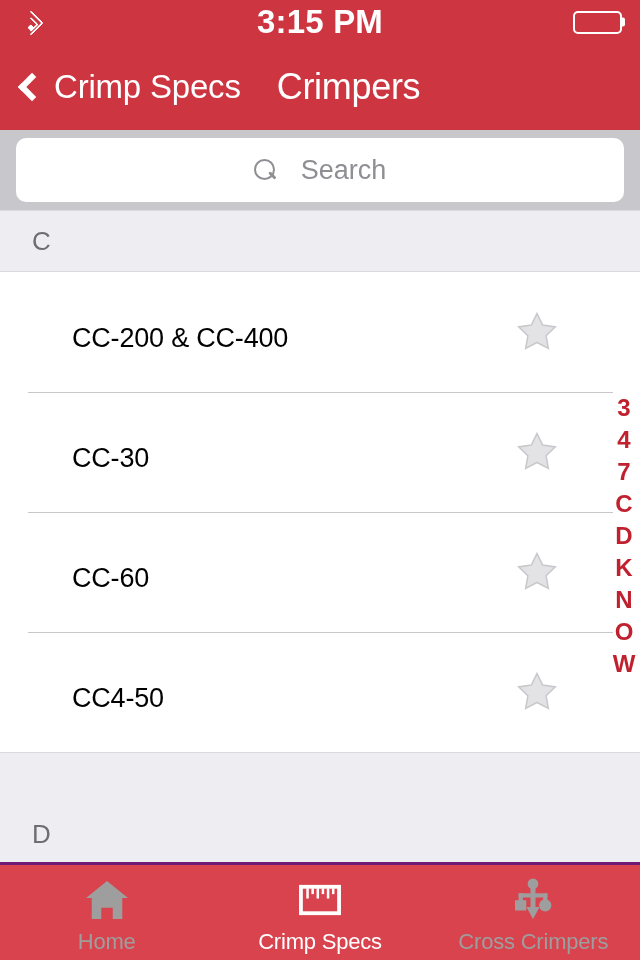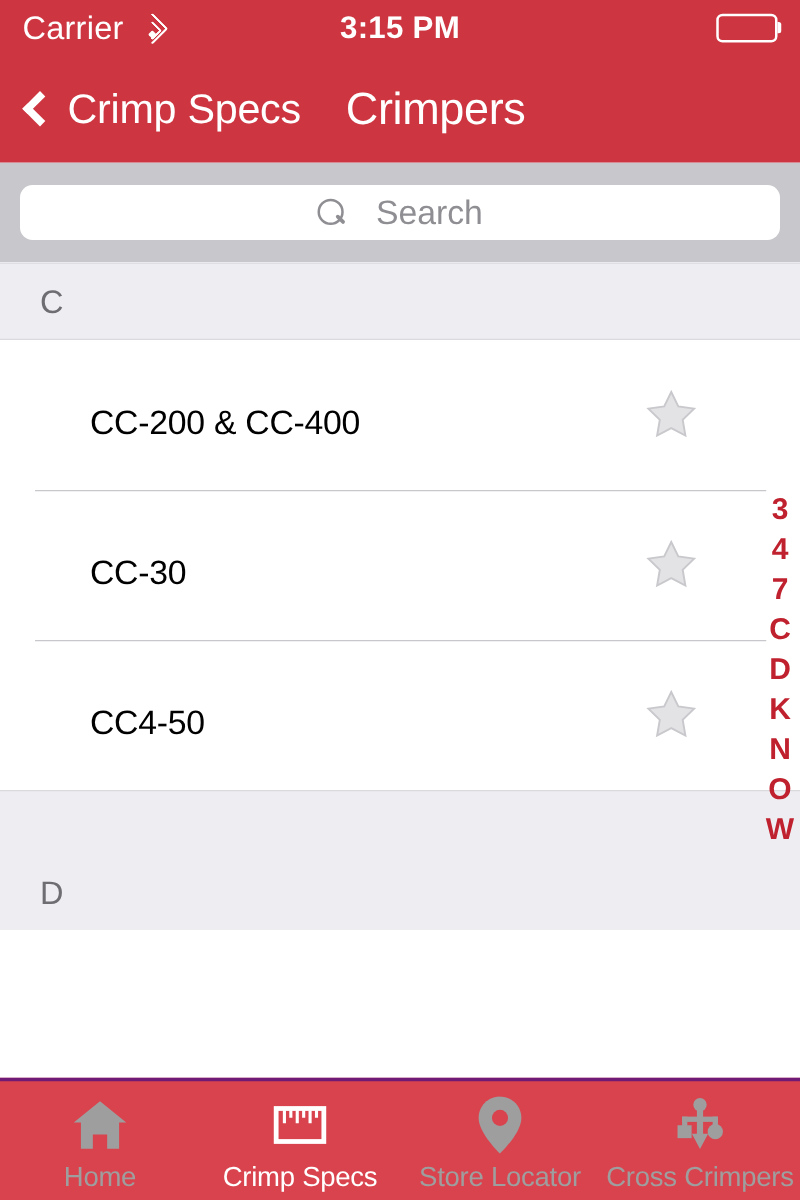--- a/index.html
+++ b/index.html
@@ -23,21 +23,21 @@
   .wifi-ico { width:26px; height:20px; position:relative; display:block; }
   .wifi-ico i {
     position:absolute; left:50%; transform:translateX(-50%) rotate(45deg);
     border:2.5px solid #fff; border-left:none; border-bottom:none; border-radius:2px;
   }
   .wifi-ico i.a { width:18px; height:18px; top:2px; }
   .wifi-ico i.b { width:11px; height:11px; top:7px; }
   .wifi-ico i.c { width:4.5px; height:4.5px; top:12.5px; background:#fff; border-radius:1px; }
   .sb-time {
     position:absolute; left:0; right:0; text-align:center;
-    font-size:25px; font-weight:700; letter-spacing:.2px; pointer-events:none;
+    font-size:33px; font-weight:700; letter-spacing:.2px; pointer-events:none;
   }
   .sb-right { margin-left:auto; display:flex; align-items:center; }
   .batt { width:49px; height:23px; border:2px solid #fff; border-radius:5px; position:relative; }
   .batt::after {
     content:""; position:absolute; right:-5px; top:50%; transform:translateY(-50%);
     width:3px; height:9px; background:#fff; border-radius:0 2px 2px 0;
   }
 
   
   .navbar {
@@ -51,21 +51,21 @@
   }
   .back-label { font-size:33px; font-weight:400; letter-spacing:-.2px; }
   .nav-title { font-size:36px; font-weight:400; margin-left:36px; letter-spacing:-.3px; }
 
   
   .searchwrap {
     background:#c8c7cc; flex:0 0 80px; display:flex; align-items:center;
     padding:0 16px;
   }
   .searchbox {
-    width:100%; height:44px; background:#fff; border-radius:10px;
+    width:100%; height:64px; background:#fff; border-radius:10px;
     display:flex; align-items:center; justify-content:center; gap:24px; cursor:text;
   }
   .mag { width:23px; height:23px; position:relative; display:inline-block; }
   .mag::before {
     content:""; position:absolute; left:0; top:0; width:17px; height:17px;
     border:2.5px solid #8e8e93; border-radius:50%;
   }
   .mag::after {
     content:""; position:absolute; left:14px; top:15px; width:9px; height:2.5px;
     background:#8e8e93; transform:rotate(45deg); border-radius:2px;
@@ -120,21 +120,20 @@
   .tab.inactive .tab-label { color:#9e9e9e; }
   .tab.active .tab-label { color:#ffffff; }
 </style>
 </head>
 <body>
 
 <div id="app">
 
   <div class="statusbar">
     <div class="sb-left">
-      <span class="sb-carrier">Carrier</span>
       <span class="wifi-ico">
         <i class="a"></i>
           <i class="b"></i>
           <i class="c"></i>
       </span>
     </div>
     <div class="sb-time">3:15 PM</div>
     <div class="sb-right">
       <span class="batt"></span>
     </div>
@@ -172,20 +171,28 @@
 
       <div class="row">
         <span class="row-title">CC-30</span>
         <span class="star-btn">
           <svg viewBox="0 0 24 24">
               <path d="M12 2.4l2.95 5.98 6.6.96-4.78 4.65 1.13 6.57L12 17.46l-5.9 3.1 1.13-6.57L2.45 9.34l6.6-.96z" fill="#e3e3e5" stroke="#c9c9cd" stroke-width="0.8"></path>
             </svg>
         </span>
       </div>
 
+      <div class="row">
+        <span class="row-title">CC-60</span>
+        <span class="star-btn">
+          <svg viewBox="0 0 24 24">
+              <path d="M12 2.4l2.95 5.98 6.6.96-4.78 4.65 1.13 6.57L12 17.46l-5.9 3.1 1.13-6.57L2.45 9.34l6.6-.96z" fill="#e3e3e5" stroke="#c9c9cd" stroke-width="0.8"></path>
+            </svg>
+        </span>
+      </div>
 
       <div class="row">
         <span class="row-title">CC4-50</span>
         <span class="star-btn">
           <svg viewBox="0 0 24 24">
               <path d="M12 2.4l2.95 5.98 6.6.96-4.78 4.65 1.13 6.57L12 17.46l-5.9 3.1 1.13-6.57L2.45 9.34l6.6-.96z" fill="#e3e3e5" stroke="#c9c9cd" stroke-width="0.8"></path>
             </svg>
         </span>
       </div>
 
@@ -228,29 +235,20 @@
             <line x1="13.5" y1="4" x2="13.5" y2="11"></line>
             <line x1="17" y1="4" x2="17" y2="8"></line>
             <line x1="20.5" y1="4" x2="20.5" y2="11"></line>
             <line x1="24" y1="4" x2="24" y2="8"></line>
           </g>
         </svg>
       </span>
       <span class="tab-label">Crimp Specs</span>
     </div>
 
-    <div class="tab inactive">
-      <span class="tab-ico">
-        <svg width="38" height="46" viewBox="0 0 20 24">
-          <path d="M10 0C5 0 1 4 1 9c0 6.5 9 15 9 15s9-8.5 9-15c0-5-4-9-9-9z" fill="#9e9e9e"></path>
-          <circle cx="10" cy="9" r="3.4" fill="#d9434e"></circle>
-        </svg>
-      </span>
-      <span class="tab-label">Store Locator</span>
-    </div>
 
     <div class="tab inactive">
       <span class="tab-ico">
         <svg width="46" height="44" viewBox="0 0 24 23">
           <g fill="#9e9e9e">
             <circle cx="12" cy="3" r="2.8"></circle>
             <rect x="10.7" y="3" width="2.6" height="13"></rect>
             <path d="M8.6 15.2h6.8L12 21.5z"></path>
             <rect x="4.5" y="8" width="15" height="2.2"></rect>
             <rect x="4.5" y="8" width="2.2" height="4"></rect>

